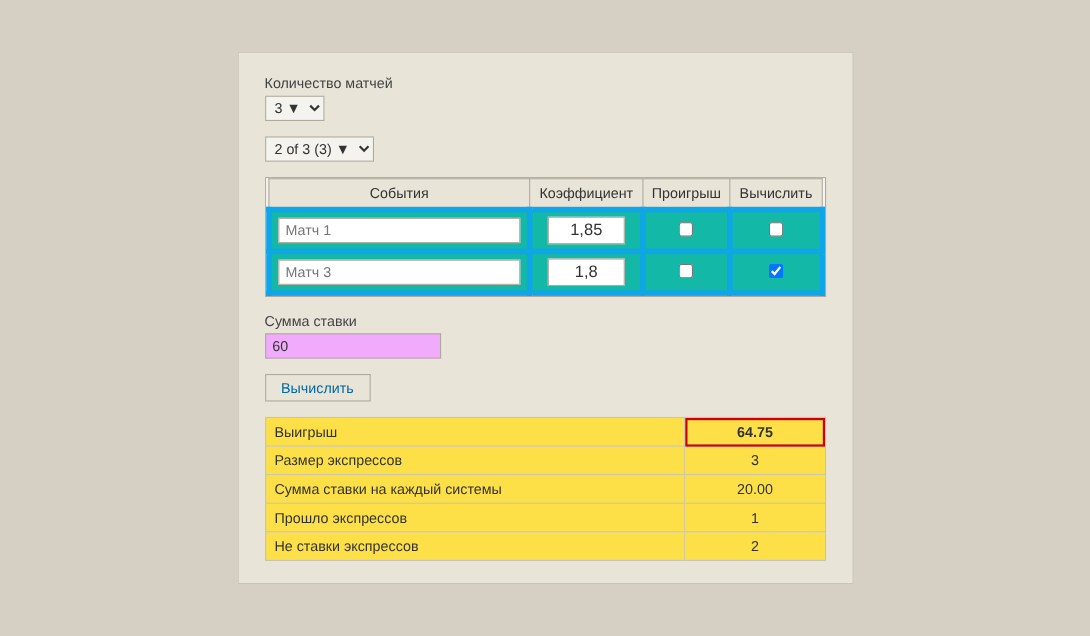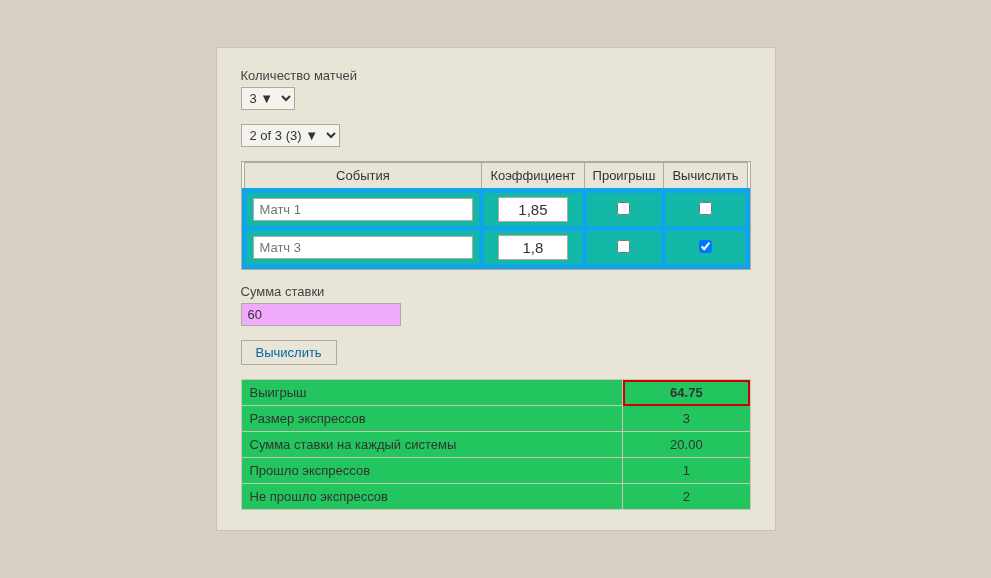--- a/index.html
+++ b/index.html
@@ -121,21 +121,21 @@
     }
     .results-table {
       width: 100%;
       border-collapse: collapse;
       border: 1px solid #b0aa9e;
       margin-top: 14px;
     }
     .results-table tr td {
       border: 1px solid #c8c4b8;
       padding: 5px 8px;
-      background: #22c55e;
+      background: #fde047;
       font-size: 13px;
     }
     .results-table tr td:first-child {
       width: 75%;
     }
     .results-table tr td:last-child {
       text-align: center;
       width: 25%;
     }
     .highlight-cell {
@@ -227,19 +227,19 @@
     </tr>
         <tr>
       <td>Сумма ставки на каждый системы</td>
       <td class="">20.00</td>
     </tr>
         <tr>
       <td>Прошло экспрессов</td>
       <td class="">1</td>
     </tr>
         <tr>
-      <td>Не прошло экспрессов</td>
+      <td>Не ставки экспрессов</td>
       <td class="">2</td>
     </tr>
       </tbody>
   </table>
 
 </div>
 
 </body></html>

